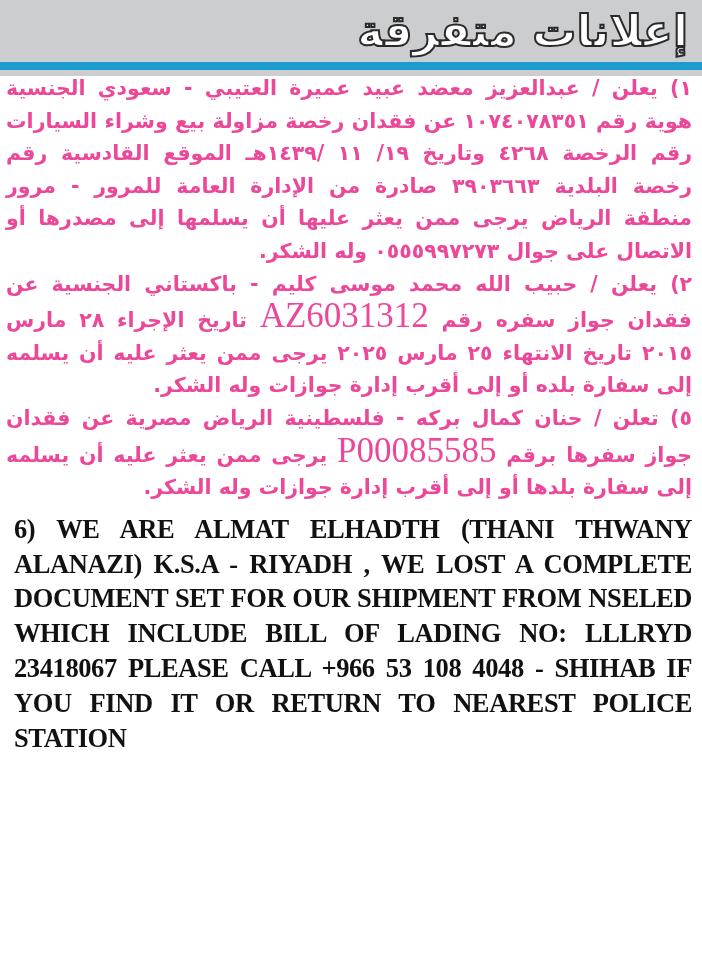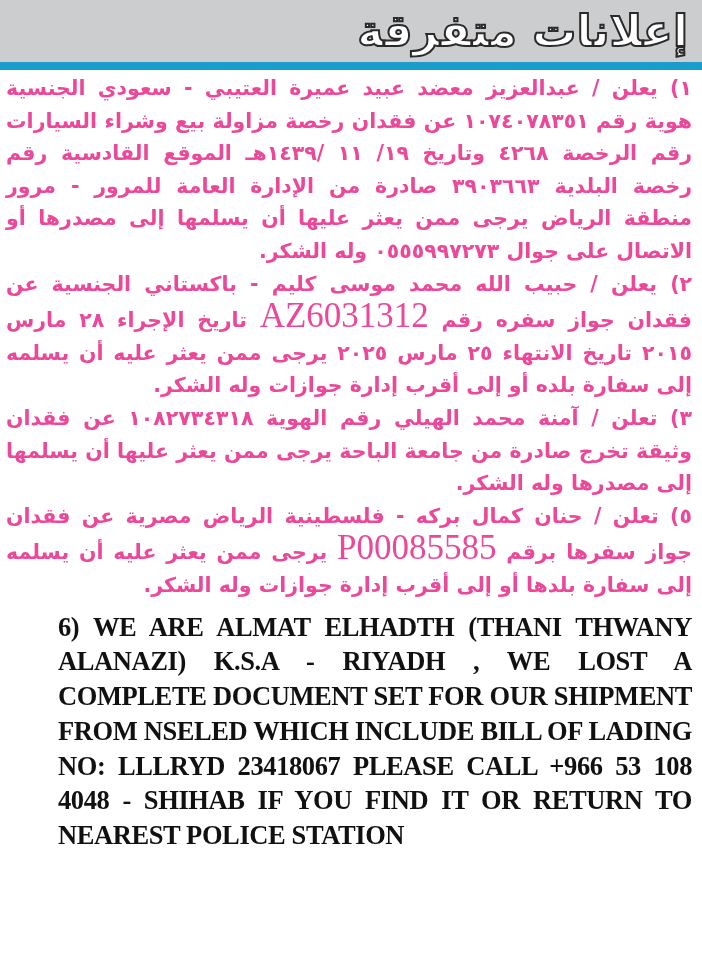--- a/index.html
+++ b/index.html
@@ -1,18 +1,18 @@
 <!DOCTYPE html>
 <html><head>
   <meta charset="utf-8">
   <style>
     html, body { margin: 0; padding: 0; background: #ffffff; }
     body { width: 702px; height: 975px; overflow: hidden; position: relative; }
     .header {
-      position: absolute; left: 0; top: 0; width: 702px; height: 62px;
+      position: absolute; left: 0; top: 0; width: 702px; height: 76px;
       background: #cbcdcf;
     }
     .header-title {
       position: absolute; right: 14px; top: 2px;
       font-family: "DejaVu Sans", sans-serif;
       font-size: 44px; font-weight: bold; line-height: 58px;
       color: #ffffff; direction: rtl;
       -webkit-text-stroke: 2px #2a2a2a;
       letter-spacing: 1px;
     }
@@ -34,21 +34,20 @@
     .latin-num {
       font-family: "Liberation Serif", serif; font-weight: normal;
       font-size: 35px;
     }
     .en-item {
       margin-top: 8px; padding-left: 8px; padding-right: 4px;
       font-family: "Liberation Serif", serif; font-weight: bold;
       font-size: 26.5px; line-height: 34.8px; color: #111111;
       text-align: justify; text-align-last: left;
       letter-spacing: -0.4px;
-      margin-left: 44px;
     }
     .en-item .en-body { display: inline; }
   </style>
 </head>
 <body>
 
 <div class="header">
   <div class="header-title">إعلانات متفرقة</div>
 </div>
 <div class="accent-bar"></div>
@@ -60,24 +59,20 @@
     <span class="body">يعلن / عبدالعزيز معضد عبيد عميرة العتيبي - سعودي الجنسية هوية رقم ١٠٧٤٠٧٨٣٥١ عن فقدان رخصة مزاولة بيع وشراء السيارات رقم الرخصة ٤٢٦٨ وتاريخ ١٩/ ١١ /١٤٣٩هـ الموقع القادسية رقم رخصة البلدية ٣٩٠٣٦٦٣ صادرة من الإدارة العامة للمرور - مرور منطقة الرياض يرجى ممن يعثر عليها أن يسلمها إلى مصدرها أو الاتصال على جوال ٠٥٥٥٩٩٧٢٧٣ وله الشكر.</span>
   </div>
 
   <div class="ar-item">
     <span class="ar-num">٢)</span>
     <span class="body">يعلن / حبيب الله محمد موسى كليم - باكستاني الجنسية عن فقدان جواز سفره رقم</span>
     <span class="latin-num">AZ6031312</span>
     <span class="body">تاريخ الإجراء ٢٨ مارس ٢٠١٥ تاريخ الانتهاء ٢٥ مارس ٢٠٢٥ يرجى ممن يعثر عليه أن يسلمه إلى سفارة بلده أو إلى أقرب إدارة جوازات وله الشكر.</span>
   </div>
 
-  <div class="ar-item">
-    <span class="ar-num">٣)</span>
-    <span class="body">تعلن / آمنة محمد الهيلي رقم الهوية ١٠٨٢٧٣٤٣١٨ عن فقدان وثيقة تخرج صادرة من جامعة الباحة يرجى ممن يعثر عليها أن يسلمها إلى مصدرها وله الشكر.</span>
-  </div>
 
 
   <div class="ar-item">
     <span class="ar-num">٥)</span>
     <span class="body">تعلن / حنان كمال بركه - فلسطينية الرياض مصرية عن فقدان جواز سفرها برقم</span>
     <span class="latin-num">P00085585</span>
     <span class="body">يرجى ممن يعثر عليه أن يسلمه إلى سفارة بلدها أو إلى أقرب إدارة جوازات وله الشكر.</span>
   </div>
 
   <div class="en-item">

